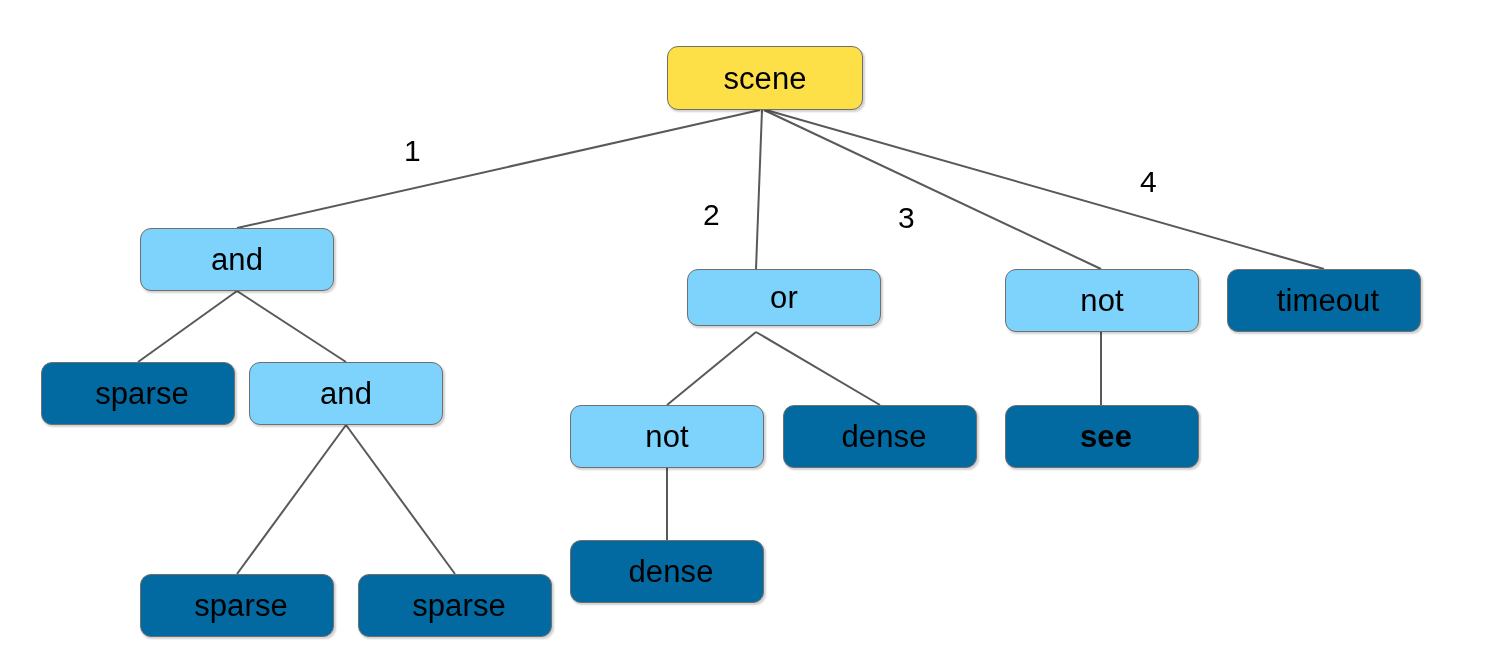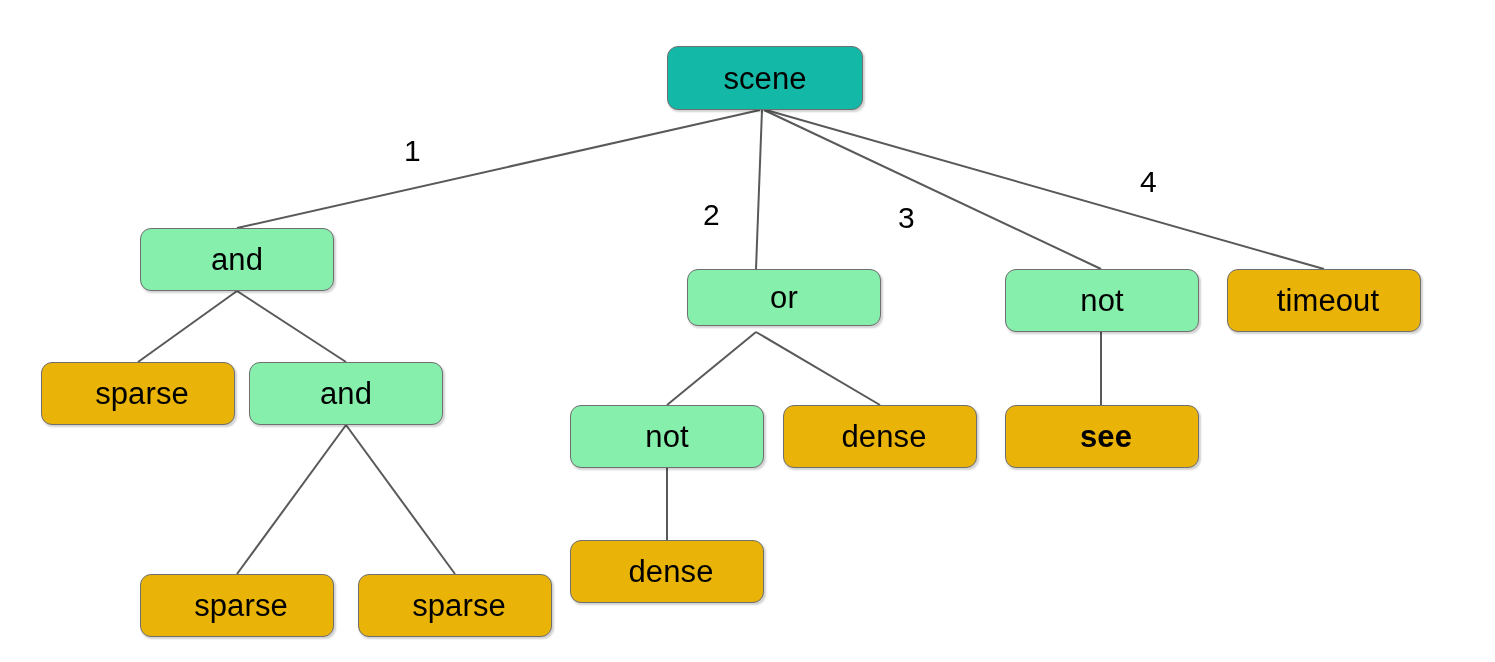--- a/index.html
+++ b/index.html
@@ -32,23 +32,23 @@
     display: flex;
     align-items: center;
     justify-content: center;
     color: #000000;
     font-size: 31px;
     font-family: "Liberation Sans", sans-serif;
     line-height: 1;
     letter-spacing: 0.1px;
     box-shadow: 1.5px 2px 2px rgba(0,0,0,0.18);
   }
-  .node-root  { background: #14b8a6; }
-  .node-op    { background: #86efac; }
-  .node-leaf  { background: #eab308; padding-left: 8px; }
+  .node-root  { background: #fde047; }
+  .node-op    { background: #7dd3fc; }
+  .node-leaf  { background: #0369a1; padding-left: 8px; }
   .edge-label {
     position: absolute;
     color: #000000;
     font-size: 30px;
     font-family: "Liberation Sans", sans-serif;
     line-height: 1;
     white-space: nowrap;
   }
 </style>
 </head>

